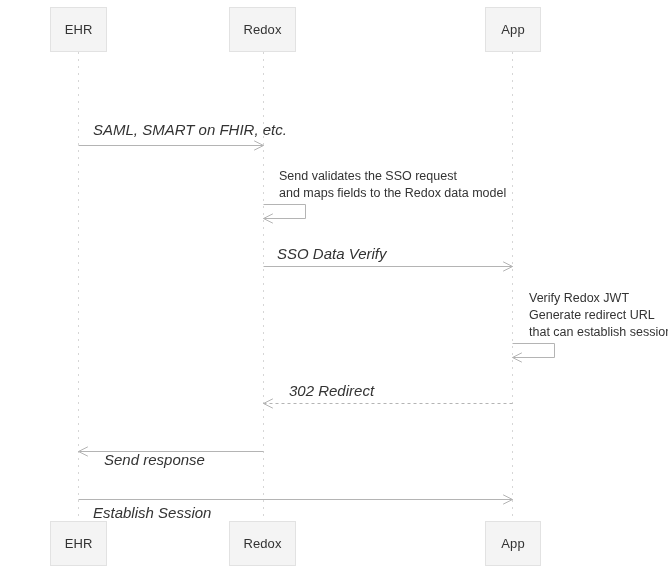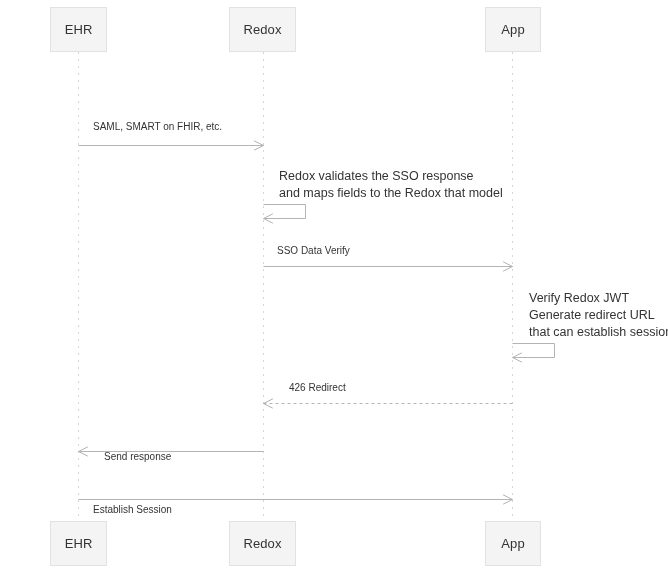--- a/index.html
+++ b/index.html
@@ -37,24 +37,25 @@
   }
   .actor-label {
     font-size: 13px;
     color: #333333;
     letter-spacing: 0.1px;
     line-height: 1;
     white-space: nowrap;
   }
   .msg-label {
     position: absolute;
-    font-size: 10px;
+    font-size: 15px;
     color: #333333;
     white-space: nowrap;
     line-height: 1;
+    font-style: italic;
   }
   .note-label {
     position: absolute;
     font-size: 12.5px;
     color: #333333;
     white-space: nowrap;
     line-height: 17px;
   }
 </style>
 </head>
@@ -125,27 +126,27 @@
   </div>
   <div class="actor-box" id="actor-box-bottom-redox" style="left: 229px; top: 521px; width: 67px; height: 45px;">
     <span class="actor-label">Redox</span>
   </div>
   <div class="actor-box" id="actor-box-bottom-app" style="left: 485px; top: 521px; width: 56px; height: 45px;">
     <span class="actor-label">App</span>
   </div>
 
   <div class="msg-label" id="label-msg-0" style="left: 93px; top: 122px;">SAML, SMART on FHIR, etc.</div>
   <div class="msg-label" id="label-msg-1" style="left: 277px; top: 246px;">SSO Data Verify</div>
-  <div class="msg-label" id="label-msg-2" style="left: 289px; top: 383px;">426 Redirect</div>
+  <div class="msg-label" id="label-msg-2" style="left: 289px; top: 383px;">302 Redirect</div>
   <div class="msg-label" id="label-msg-3" style="left: 104px; top: 452px;">Send response</div>
   <div class="msg-label" id="label-msg-4" style="left: 93px; top: 505px;">Establish Session</div>
 
   <div class="note-label" id="label-self-0" style="left: 279px; top: 168px;">
-      <div>Redox validates the SSO response</div>
-      <div>and maps fields to the Redox that model</div>
+      <div>Send validates the SSO request</div>
+      <div>and maps fields to the Redox data model</div>
     </div>
   <div class="note-label" id="label-self-1" style="left: 529px; top: 290px;">
       <div>Verify Redox JWT</div>
       <div>Generate redirect URL</div>
       <div>that can establish session</div>
     </div>
 
 </div>
 
 </body></html>

